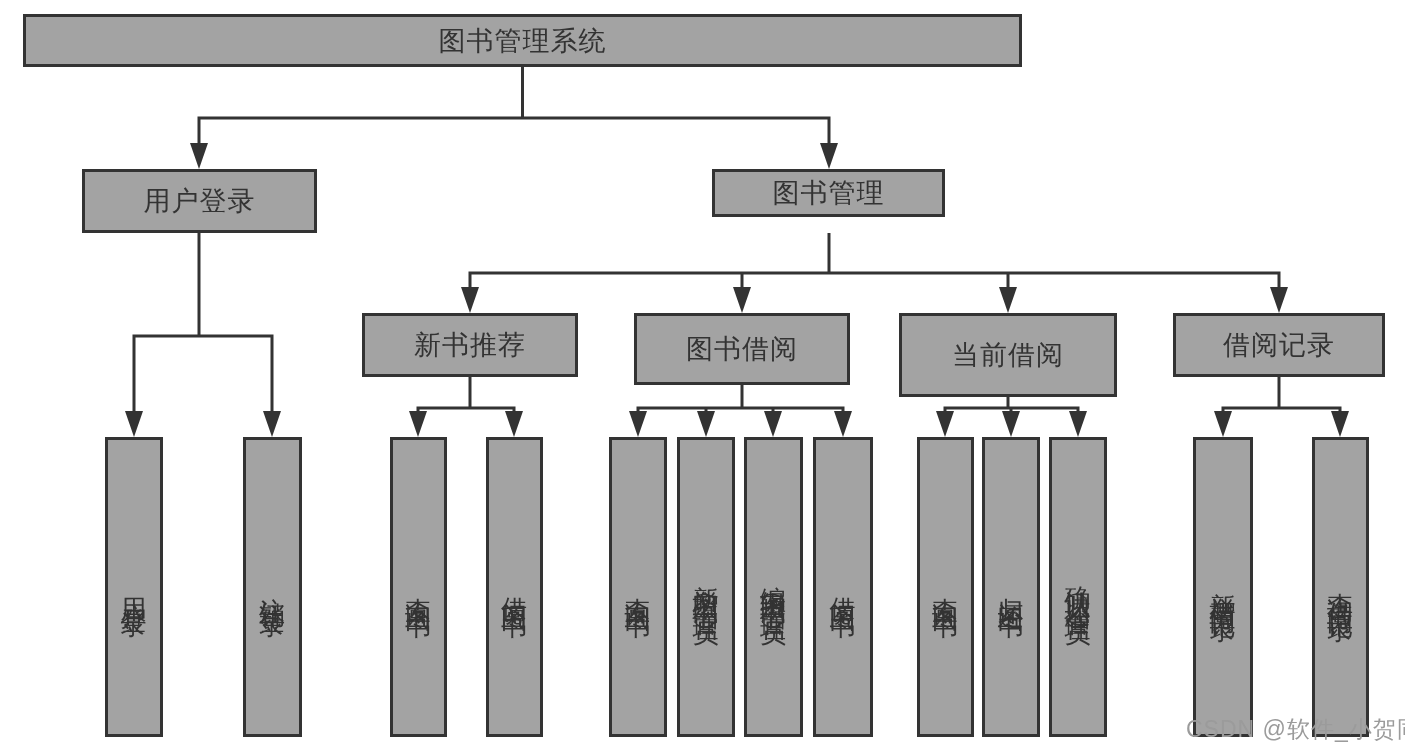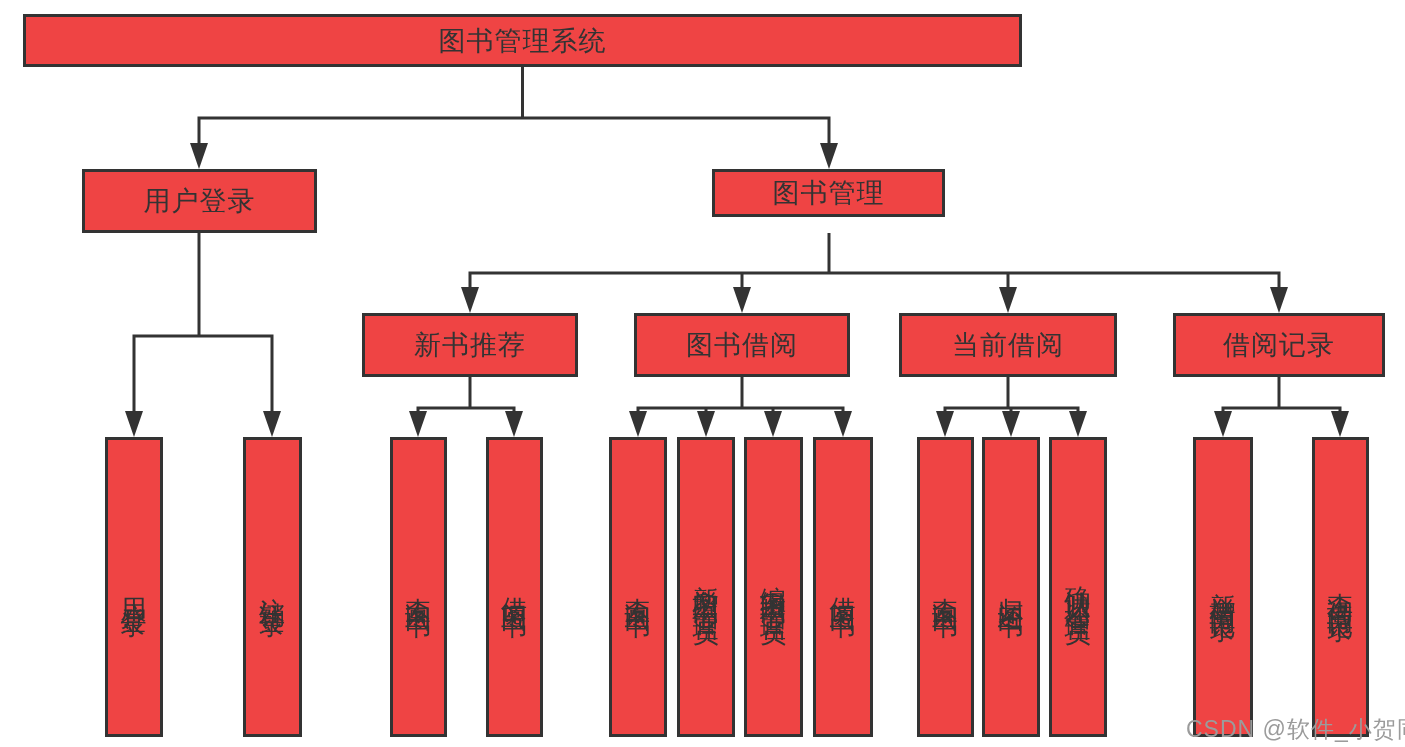--- a/index.html
+++ b/index.html
@@ -14,21 +14,21 @@
   .wires {
     position: absolute;
     left: 0; top: 0;
     width: 1405px; height: 747px;
     pointer-events: none;
   }
   .box {
     position: absolute;
     box-sizing: border-box;
     border: 3px solid #333333;
-    background: #ef4444;
+    background: #a3a3a3;
     color: #333333;
     display: flex;
     align-items: center;
     justify-content: center;
     font-size: 27px;
     letter-spacing: 1px;
     white-space: nowrap;
   }
   .leaf {
     writing-mode: vertical-rl;
@@ -111,22 +111,22 @@
       <polygon points="1331,411 1349,411 1340,437"></polygon>
     </g>
   </svg>
 
   <div class="box" style="left:23px; top:14px; width:999px; height:53px;">图书管理系统</div>
 
   <div class="box" style="left:82px; top:169px; width:235px; height:64px;">用户登录</div>
   <div class="box" style="left:712px; top:169px; width:233px; height:48px;">图书管理</div>
 
   <div class="box" style="left:362px; top:313px; width:216px; height:64px;">新书推荐</div>
-  <div class="box" style="left:634px; top:313px; width:216px; height:64px;">图书借阅</div>
-  <div class="box" style="left:899px; top:313px; width:218px; height:64px;">当前借阅</div>
+  <div class="box" style="left:634px; top:313px; width:216px; height:72px;">图书借阅</div>
+  <div class="box" style="left:899px; top:313px; width:218px; height:84px;">当前借阅</div>
   <div class="box" style="left:1173px; top:313px; width:212px; height:64px;font-family:Liberation Serif, serif;">借阅记录</div>
 
   <div class="box leaf" style="left:105px; top:437px; width:58px; height:300px;">用户登录</div>
   <div class="box leaf" style="left:243px; top:437px; width:59px; height:300px;">注销登录</div>
 
   <div class="box leaf" style="left:390px; top:437px; width:57px; height:300px;">查询图书</div>
   <div class="box leaf" style="left:486px; top:437px; width:57px; height:300px;">借阅图书</div>
 
   <div class="box leaf" style="left:609px; top:437px; width:58px; height:300px;">查询图书</div>
   <div class="box leaf" style="left:677px; top:437px; width:58px; height:300px;">新增图书（管理员）</div>

